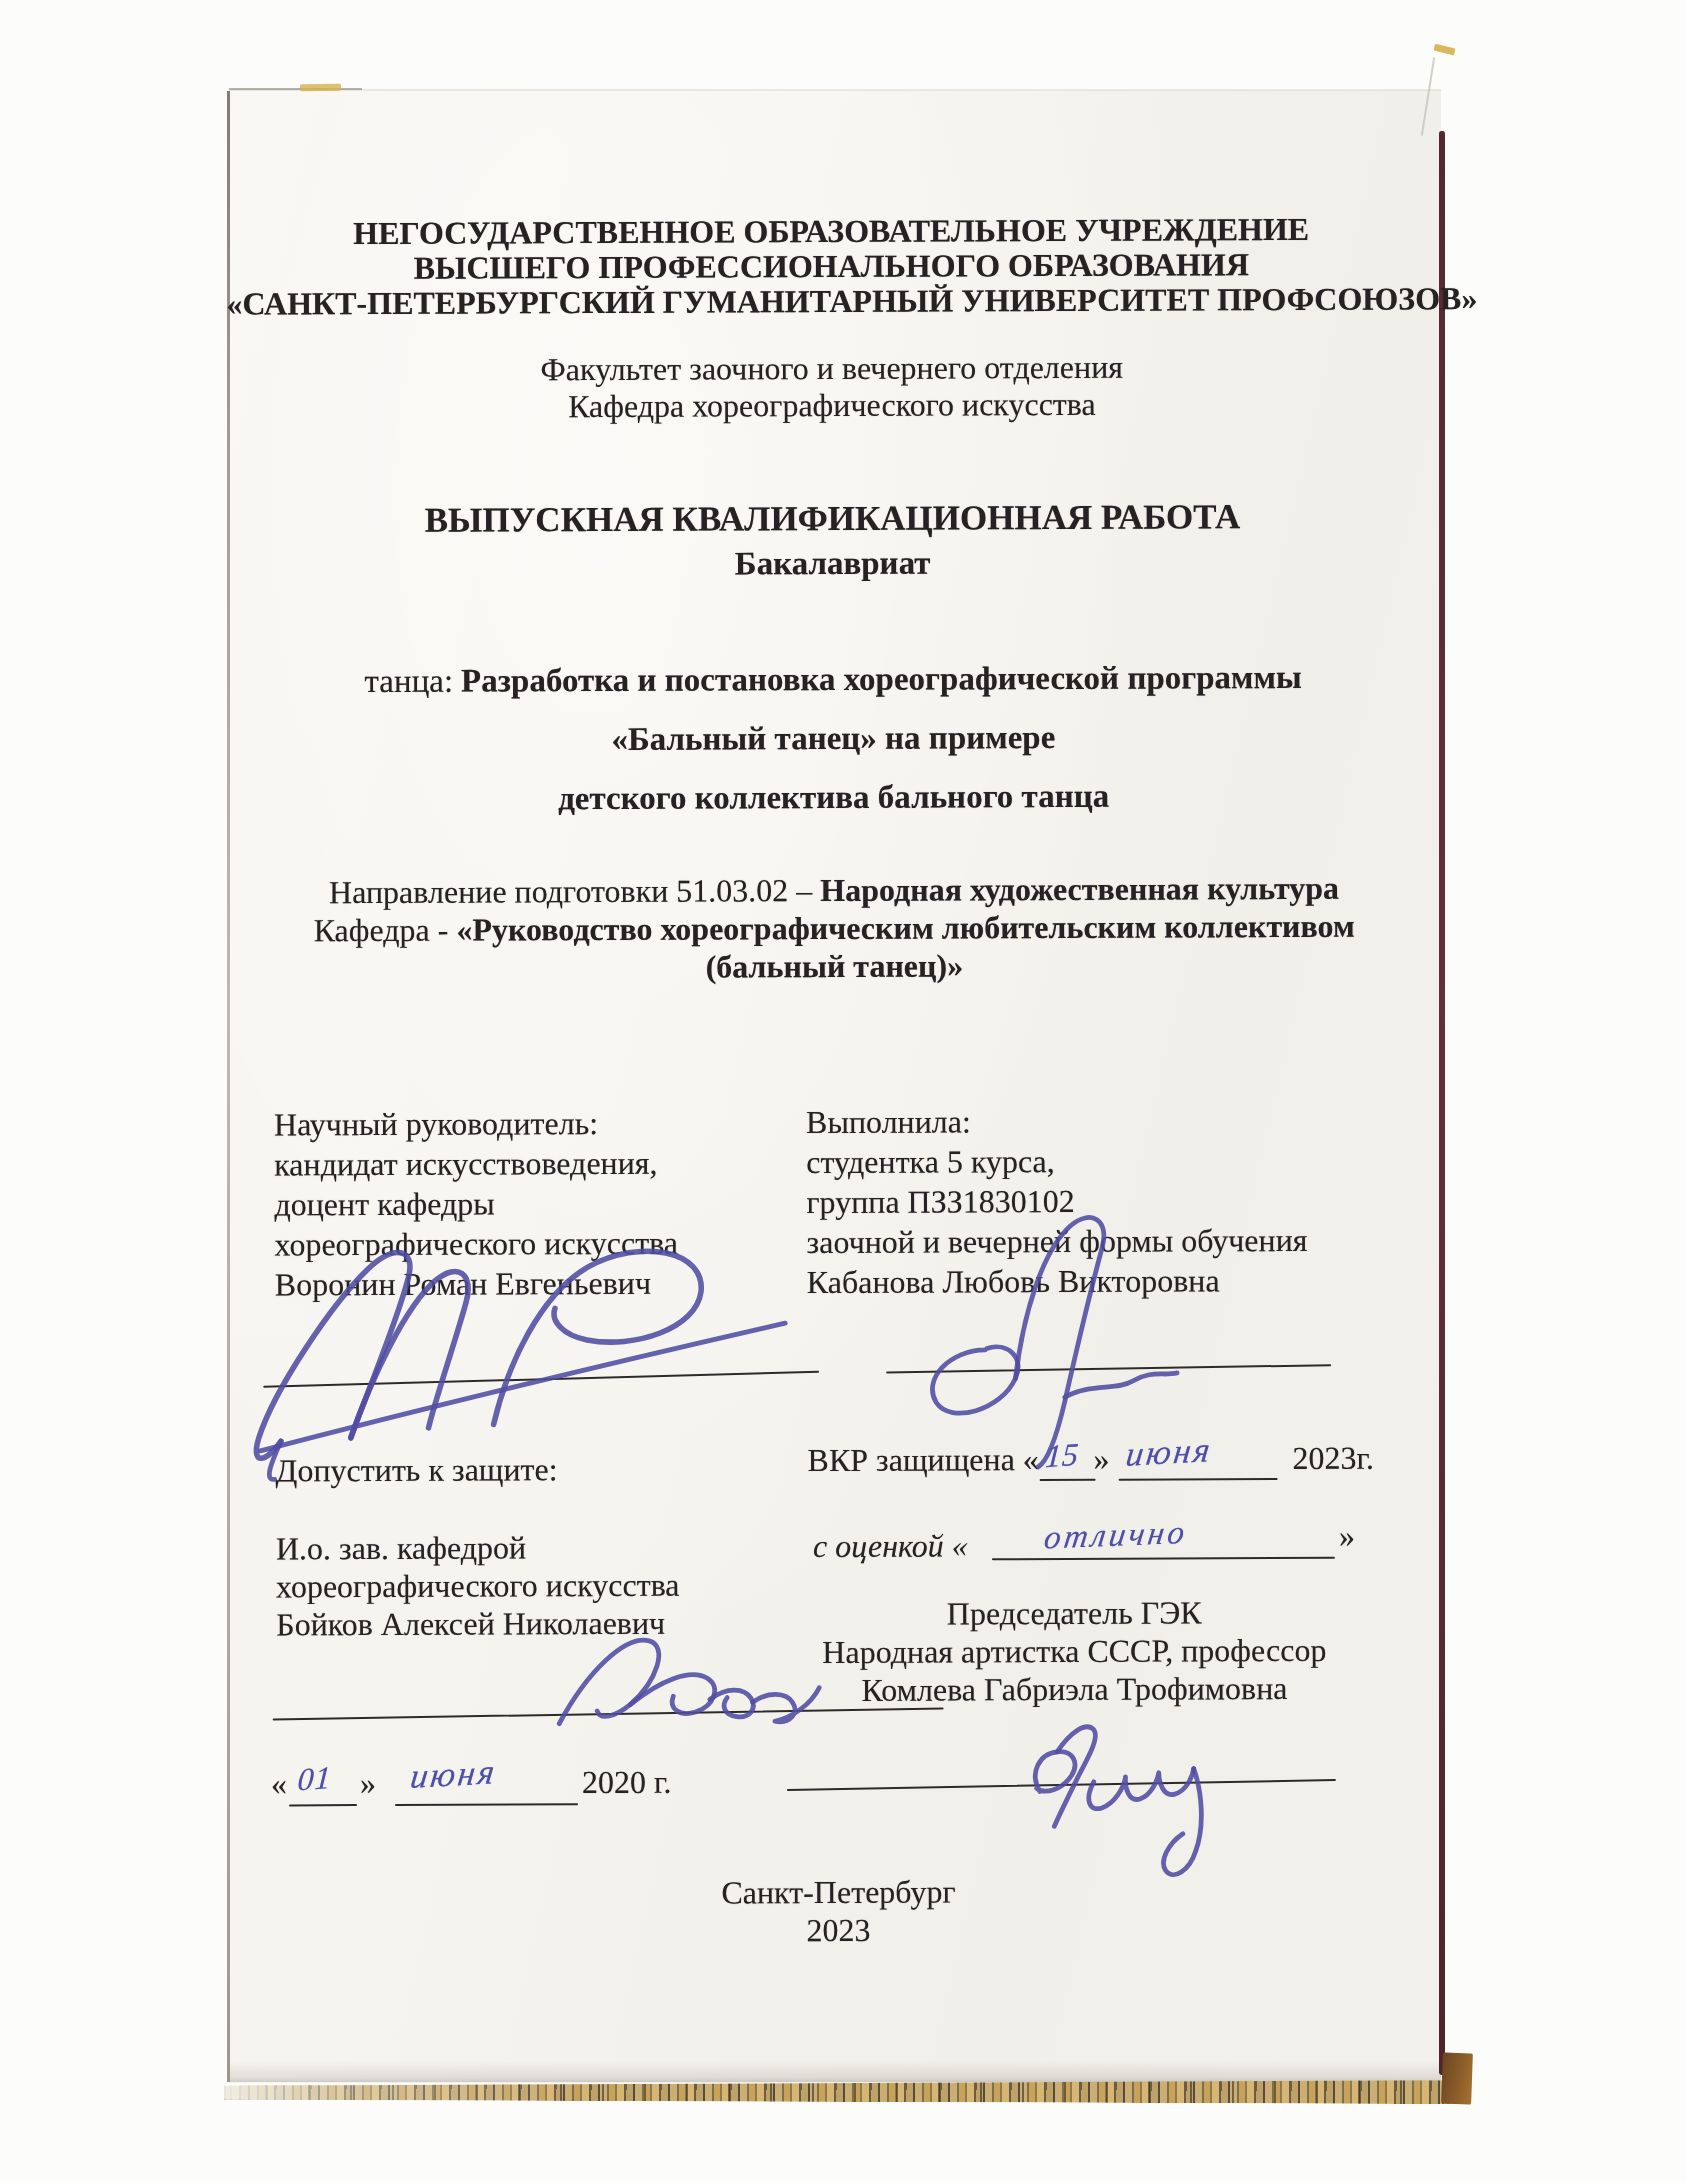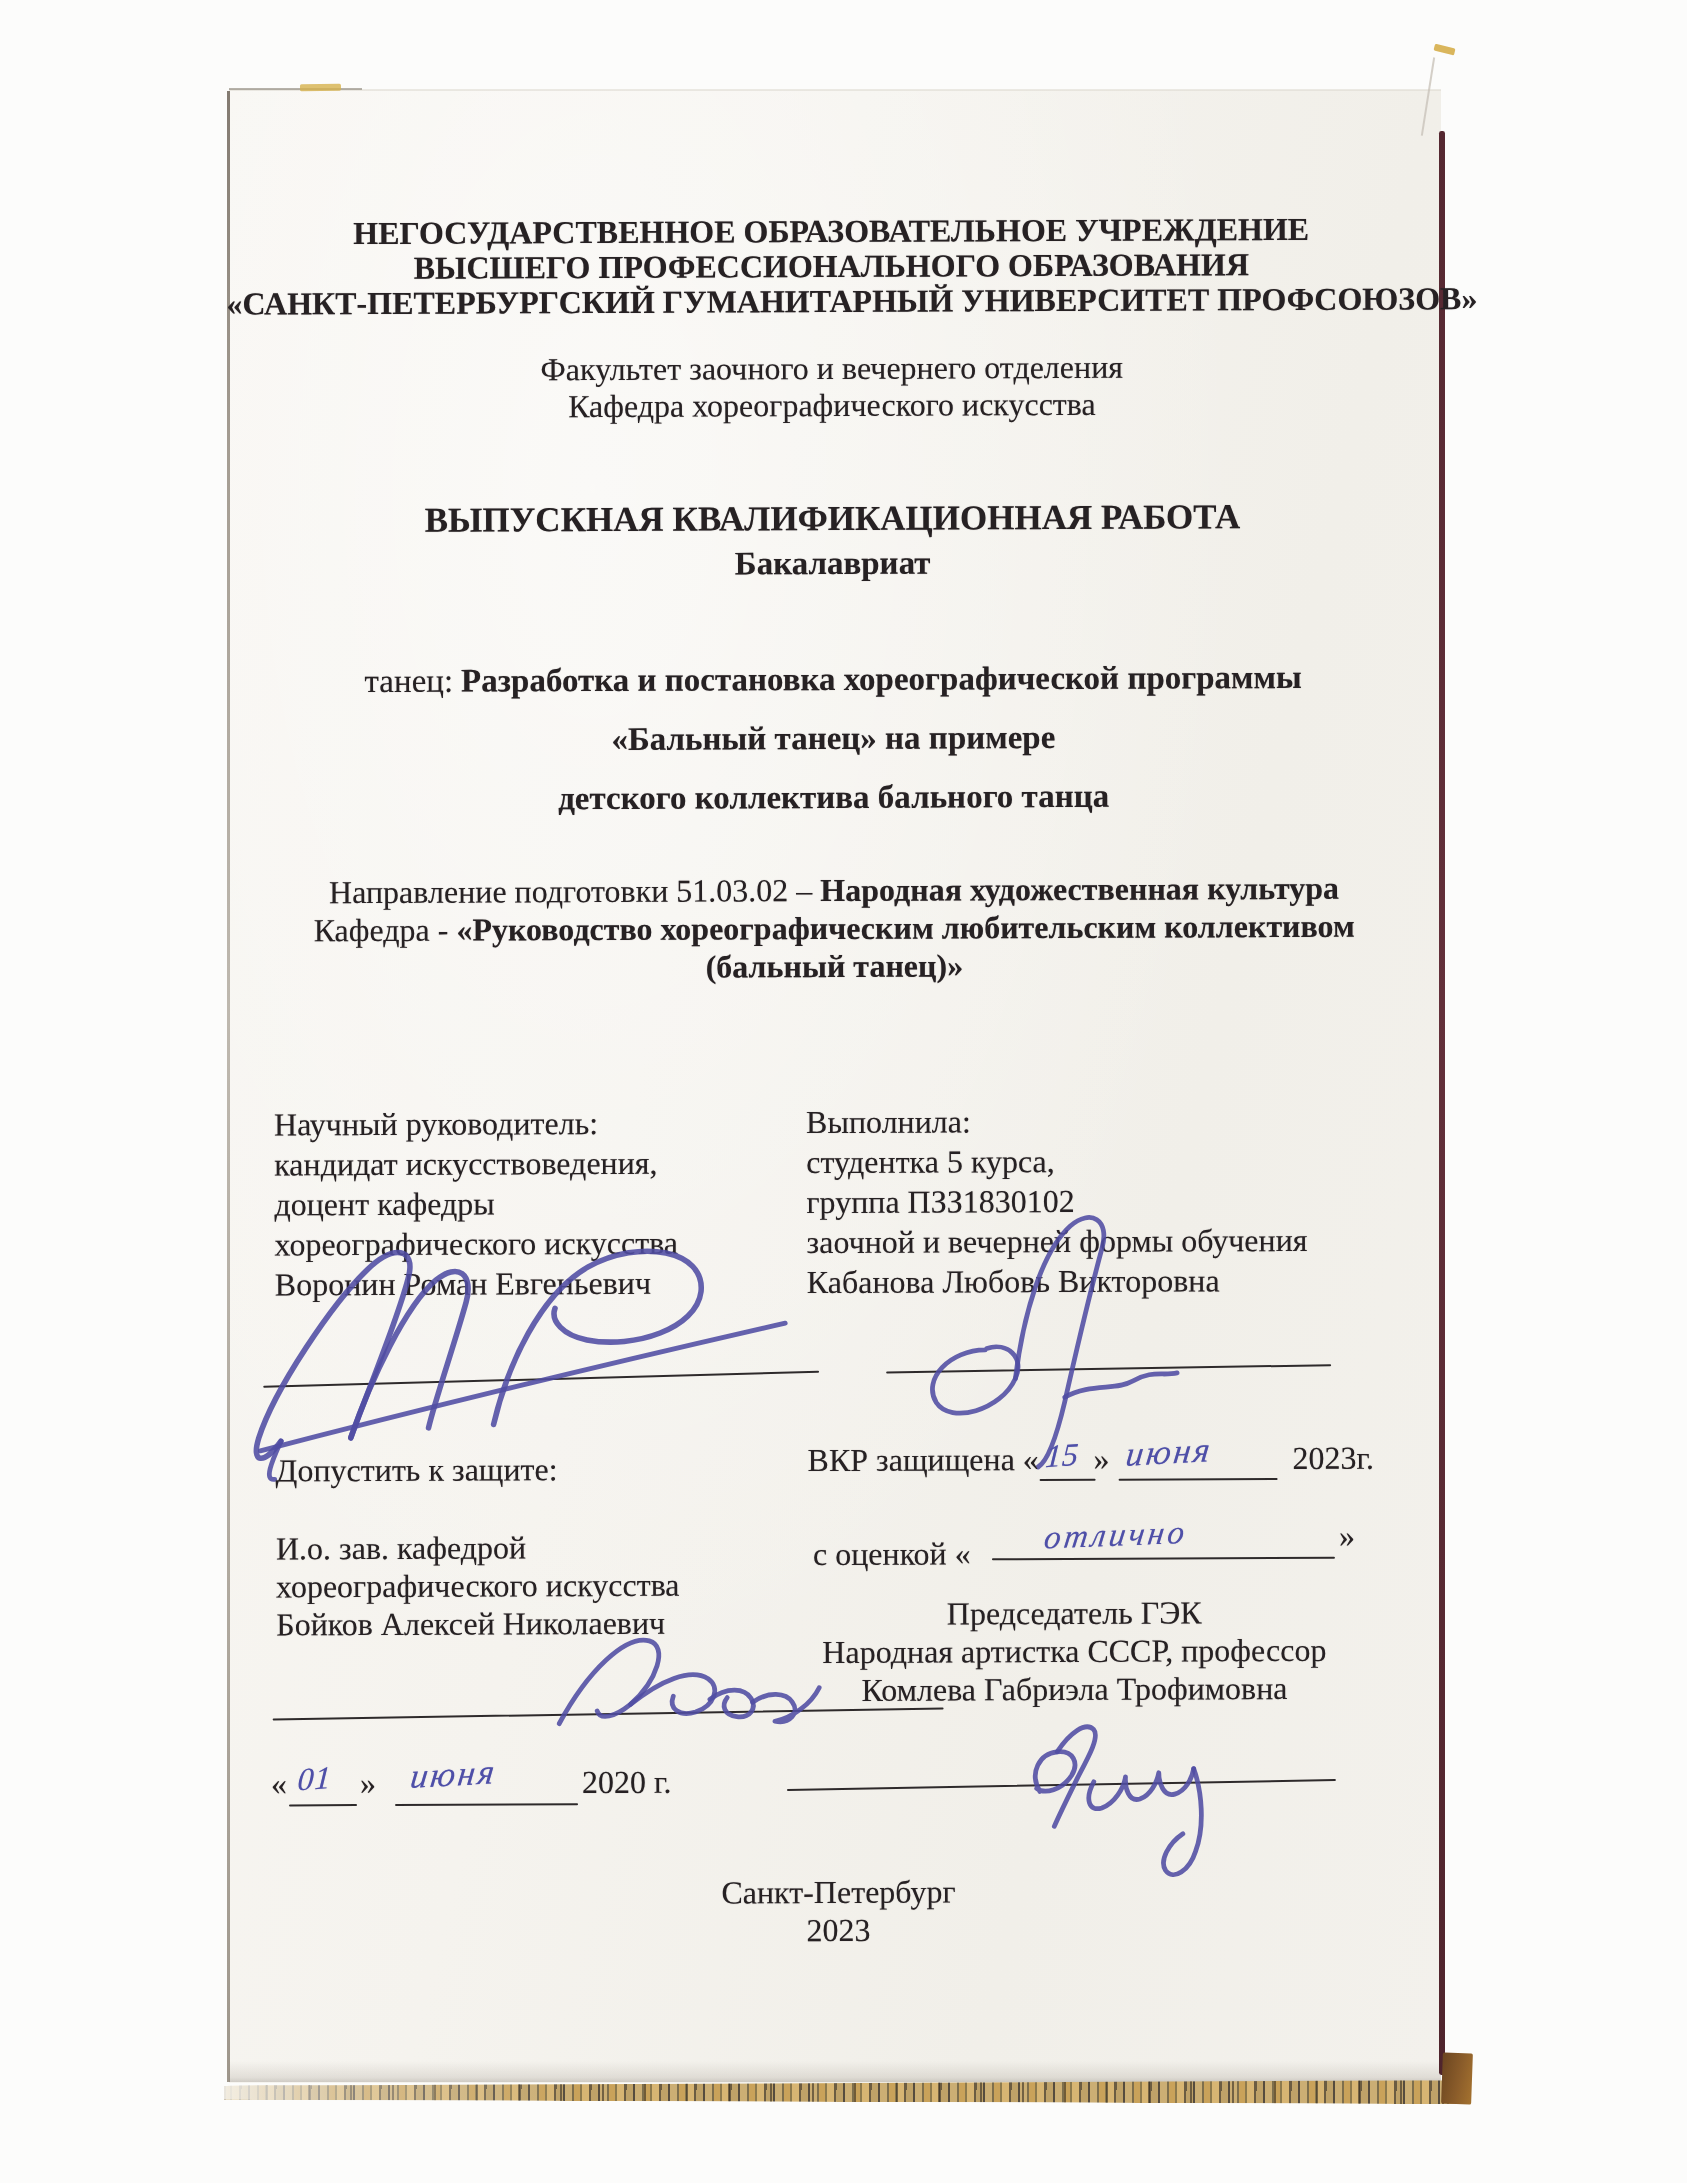--- a/index.html
+++ b/index.html
@@ -100,21 +100,21 @@
 
   <div class="abs ctr ink s40" style="top:350px;line-height:37px;">
     <div>Факультет заочного и вечернего отделения</div>
     <div>Кафедра хореографического искусства</div>
   </div>
 
   <div class="abs ctr ink b s44" style="top:500px;">ВЫПУСКНАЯ КВАЛИФИКАЦИОННАЯ РАБОТА</div>
   <div class="abs ctr ink b s42" style="top:545px;">Бакалавриат</div>
 
   <div class="abs ctr ink s42" style="top:661px;">
-    <span class="gap">танец:</span><span class="b">Разработка и постановка хореографической программы</span>
+    <span class="gap">танца:</span><span class="b">Разработка и постановка хореографической программы</span>
   </div>
   <div class="abs ctr ink b s42" style="top:720px;">«Бальный танец» на примере</div>
   <div class="abs ctr ink b s42" style="top:779px;">детского коллектива бального танца</div>
 
   <div class="abs ctr ink s40" style="top:873px;">
     <span class="gap">Направление подготовки 51.03.02 –</span><span class="b">Народная художественная культура</span>
   </div>
   <div class="abs ctr ink s40" style="top:911px;">
     <span class="gap">Кафедра -</span><span class="b">«Руководство хореографическим любительским коллективом</span>
   </div>
@@ -164,21 +164,21 @@
     <span class="abs ink s40" style="left:0;top:0;">ВКР защищена «</span>
     <div class="sline" style="left:232px;top:37px;width:56px;"></div>
     <span class="hw hw-day" style="left:238px;top:-4.8px;">15</span>
     <span class="abs ink s40" style="left:286px;top:0;">»</span>
     <div class="sline" style="left:311px;top:37px;width:159px;"></div>
     <span class="hw hw-month" style="left:319px;top:-9.5px;">июня</span>
     <span class="abs ink s40" style="left:485px;top:0;">2023г.</span>
   </div>
 
   <div class="abs" style="left:811px;top:1521px;width:572px;height:56px;">
-    <span class="abs ink s40" style="left:0;top:16px;">с оценкой «</span>
+    <span class="abs ink s40" style="left:0;top:8px;font-style:italic;">с оценкой «</span>
     <div class="sline" style="left:179px;top:38px;width:343px;"></div>
     <span class="hw hw-grade" style="left:232px;top:-3.2px;">отлично</span>
     <span class="abs ink s40" style="left:526px;top:0;">»</span>
   </div>
 
   <div class="abs ink col lh48" style="left:810px;top:1595px;width:524px;text-align:center;">
     <div>Председатель ГЭК</div>
     <div>Народная артистка СССР, профессор</div>
     <div>Комлева Габриэла Трофимовна</div>
   </div>

